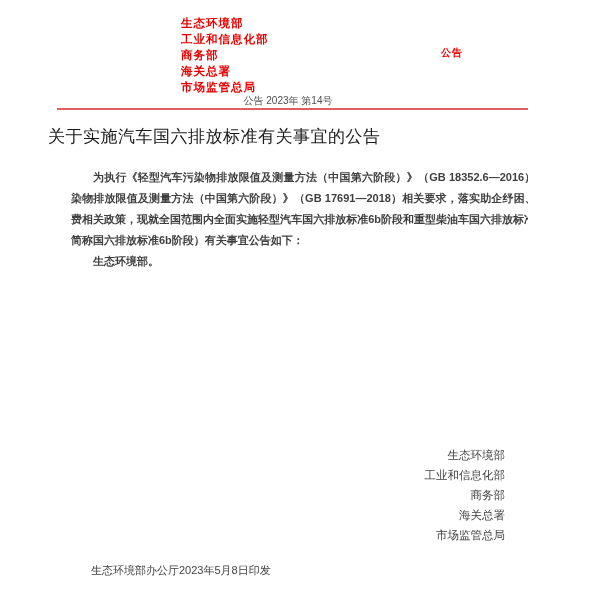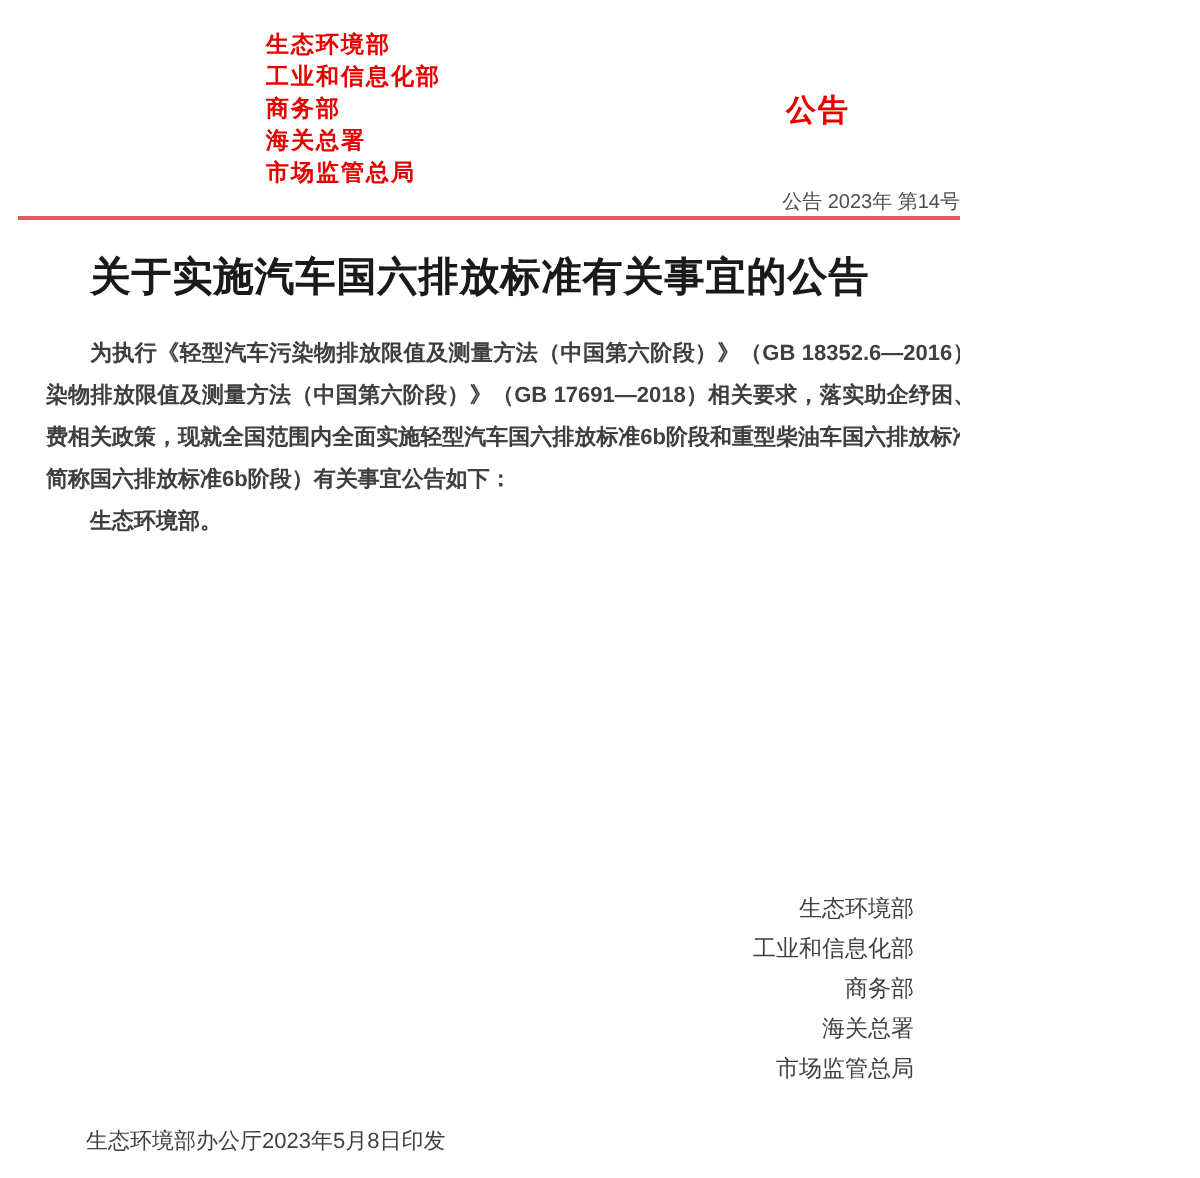--- a/index.html
+++ b/index.html
@@ -7,69 +7,70 @@
     padding: 0;
     background: #ffffff;
     font-family: "Liberation Sans", "DejaVu Sans", sans-serif;
   }
   .page {
     position: relative;
     width: 480px;
     height: 589px;
     background: #ffffff;
     overflow: hidden;
+    margin-left: 48px;
   }
   
   .header-agencies {
     position: absolute;
     left: 133px;
     top: 15px;
     font-size: 11.5px;
     font-weight: bold;
     line-height: 16px;
     letter-spacing: 1px;
     white-space: nowrap;
   }
   .header-doctype {
     position: absolute;
     left: 393px;
     top: 46px;
-    font-size: 15px;
+    font-size: 10px;
     font-weight: bold;
     letter-spacing: 1px;
     white-space: nowrap;
   }
   
   .doc-number {
     position: absolute;
     top: 94px;
     left: 0;
     width: 100%;
-    text-align: right;
+    text-align: center;
     font-size: 10px;
     color: #4d4d4d;
   }
   
   .red-line {
     position: absolute;
     top: 108px;
     left: 9px;
     width: 584px;
     height: 2px;
   }
   
   .title {
     position: absolute;
     top: 125px;
     left: 0;
     width: 100%;
     margin: 0;
-    text-align: center;
-    font-size: 20px;
-    font-weight: bold;
+    text-align: left;
+    font-size: 17px;
+    font-weight: normal;
     color: #1a1a1a;
     letter-spacing: 0.5px;
   }
   
   .body-text {
     position: absolute;
     top: 167px;
     left: 23px;
     width: 554px;
     font-size: 11px;

